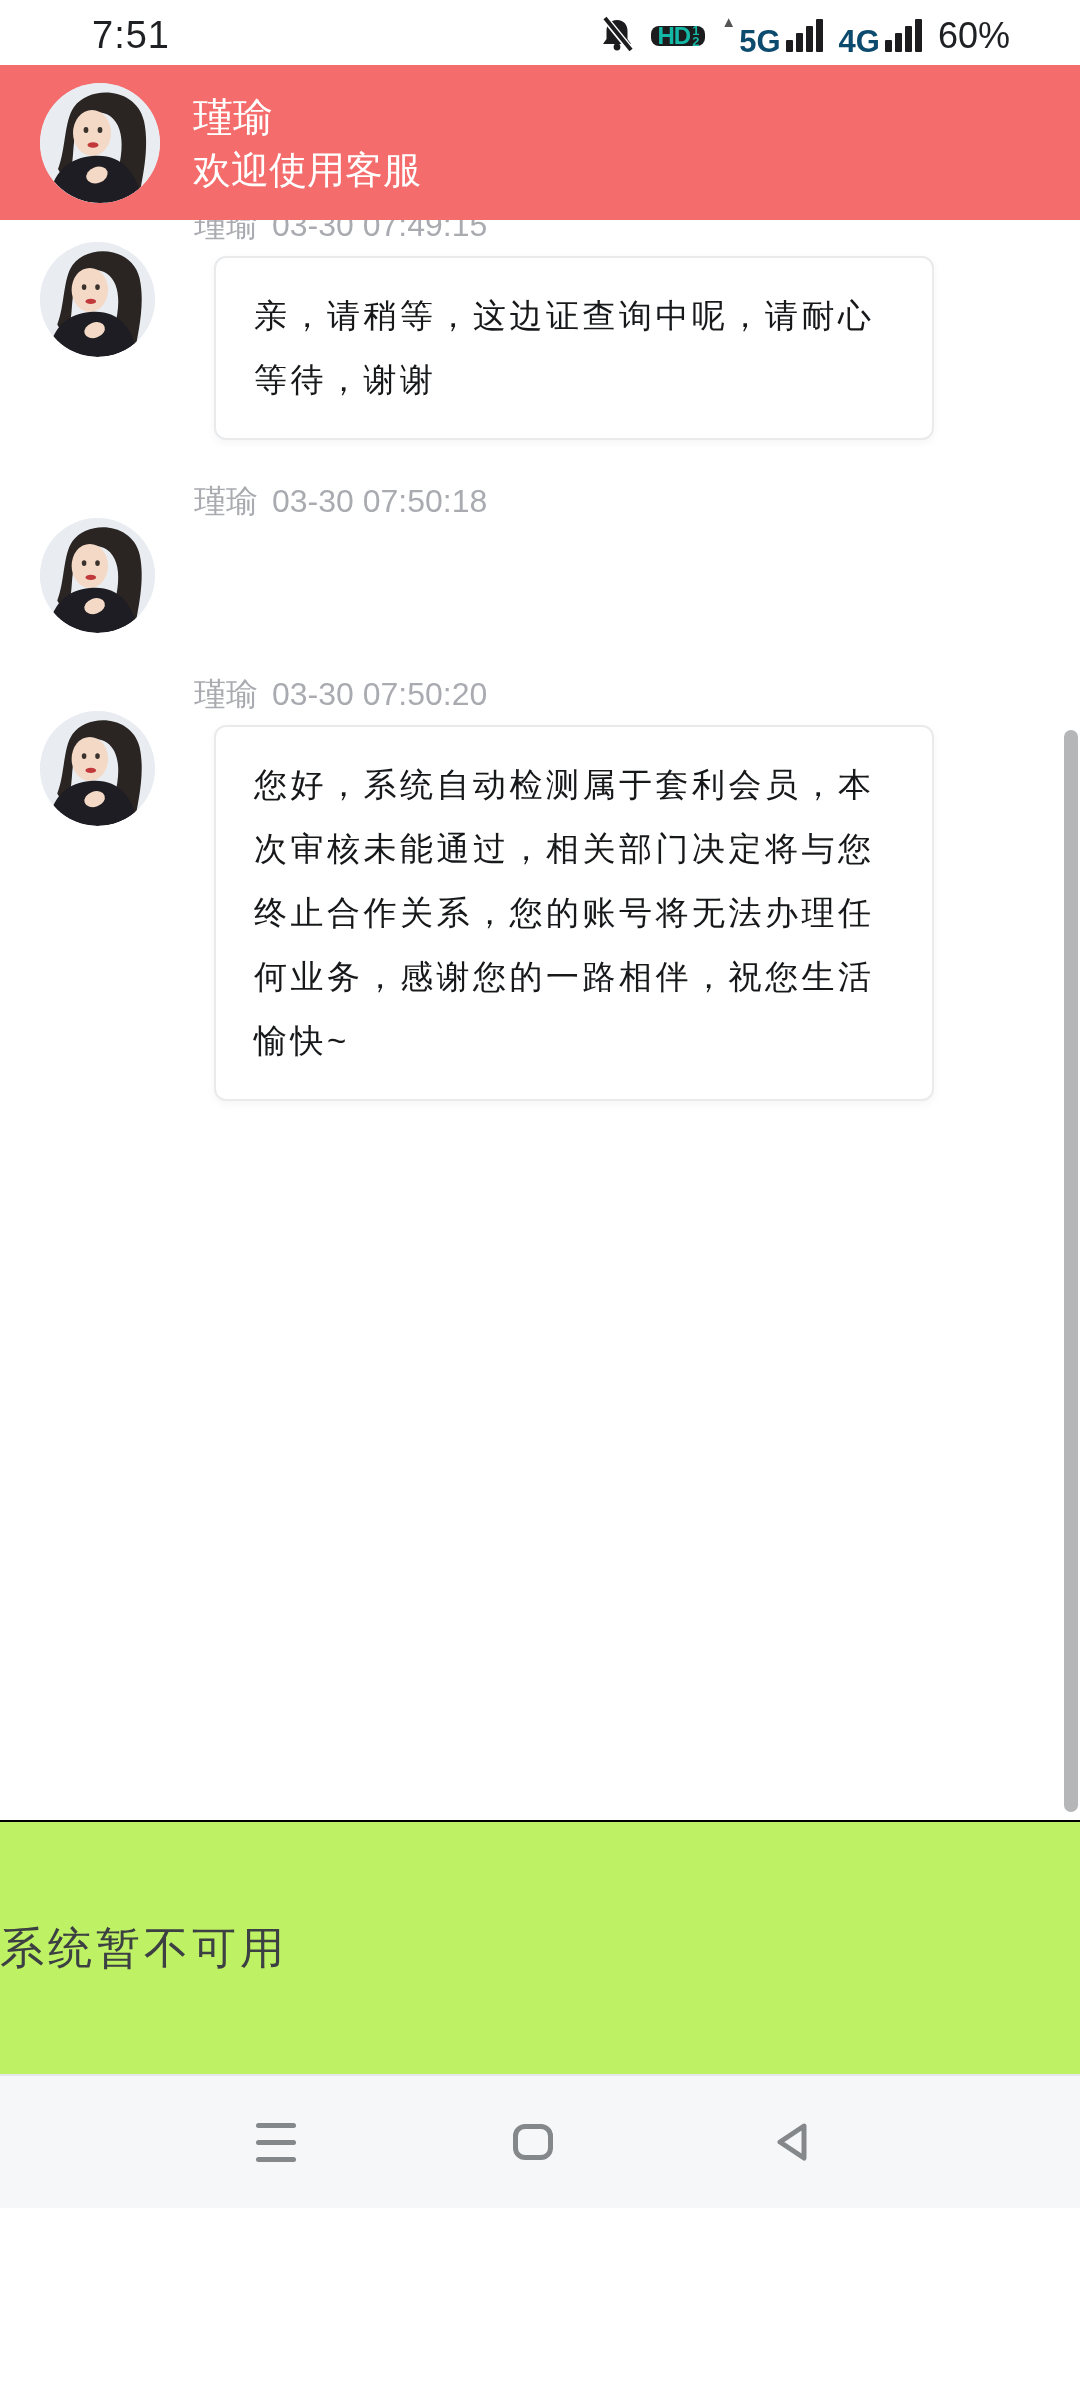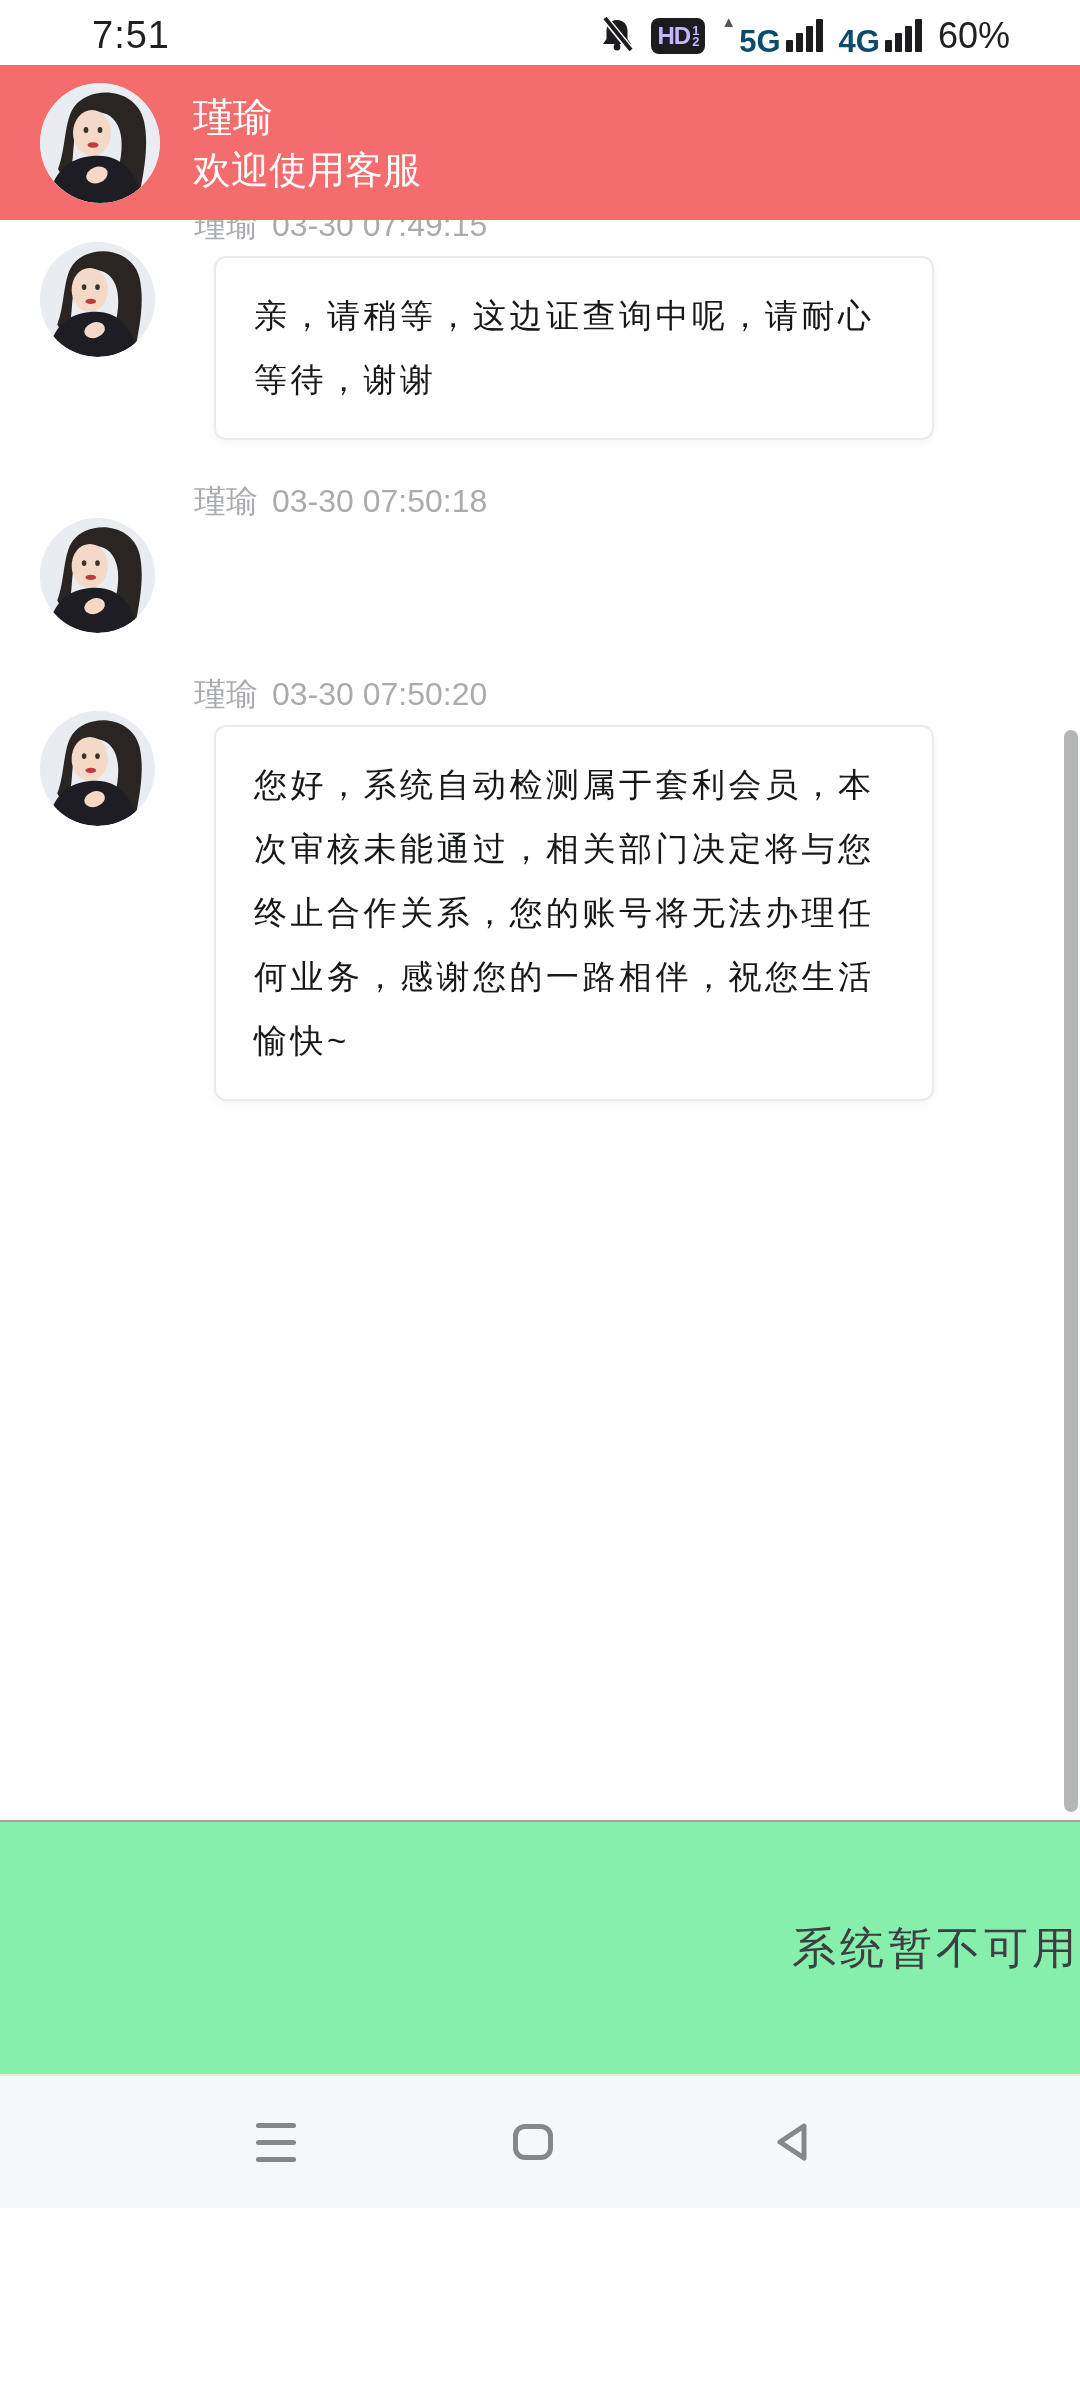--- a/index.html
+++ b/index.html
@@ -4,21 +4,21 @@
 <style>
   html,body{margin:0;padding:0;background:#ffffff;}
   .screen{
     position:relative;width:1080px;height:2408px;background:#ffffff;overflow:hidden;
     font-family:"Liberation Sans","DejaVu Sans",sans-serif;color:#1b1c1e;
   }
   
   .status-bar{height:65px;display:flex;align-items:center;padding:6px 70px 0 64px;box-sizing:border-box;}
   .status-time{font-size:38px;color:#1f2023;letter-spacing:1px;margin-left:28px;}
   .status-right{margin-left:auto;display:flex;align-items:center;gap:16px;}
-  .hd-badge{background:#1c1c1e;color:#c4b5fd;border-radius:8px;height:36px;padding:0 6px;display:flex;align-items:center;font-weight:700;}
+  .hd-badge{background:#1c1c1e;color:#14b8a6;border-radius:8px;height:20px;padding:0 6px;display:flex;align-items:center;font-weight:700;}
   .hd-badge .hd-txt{font-size:24px;letter-spacing:-1px;}
   .hd-frac{display:flex;flex-direction:column;line-height:11px;font-size:13px;margin-left:2px;}
   .net-group{display:flex;align-items:flex-end;gap:3px;}
   .net-label{font-size:31px;font-weight:700;color:#0c4a6e;line-height:20px;margin-right:2px;}
   .net-arrow{font-size:15px;color:#555;align-self:flex-start;margin-top:-6px;}
   .bars{display:flex;align-items:flex-end;gap:3px;}
   .bar{width:7px;background:#1c1c1e;border-radius:1px;}
   .battery-text{font-size:36px;color:#1f2023;}
   
   .toolbar{height:200px;display:flex;align-items:center;box-sizing:border-box;padding:28px 36px 0 26px;background:#fff;}
@@ -43,21 +43,21 @@
   .msg{margin-top:44px;}
   .msg.first{margin-top:-12px;}
   .msg-ts{margin-left:194px;font-size:32px;line-height:34px;color:#a9abb0;display:flex;gap:14px;}
   .msg-row{display:flex;align-items:flex-start;gap:20px;}
   .msg-row .avatar{width:115px;height:115px;margin-left:40px;}
   .bubble{margin-left:39px;margin-top:14px;width:640px;padding:26px 38px;border:2px solid #e9eaec;border-radius:12px;background:#fff;
     box-shadow:0 3px 10px rgba(0,0,0,0.045);
     font-size:33px;line-height:64px;letter-spacing:3.5px;color:#17181a;white-space:pre-line;}
   .scroll-thumb{position:absolute;top:510px;right:2px;width:14px;height:1082px;border-radius:7px;background:#b5b6b8;}
   
-  .footer{height:254px;border-top:2px solid #a3a3a3;box-sizing:border-box;display:flex;align-items:center;justify-content:flex-end;background:#86efac;}
+  .footer{height:254px;border-top:2px solid #000000;box-sizing:border-box;display:flex;align-items:center;justify-content:flex-start;background:#bef264;}
   .footer-text{font-size:44px;color:#3d4043;letter-spacing:4px;}
   
   .navbar{height:134px;background:#f6f7f9;border-top:2px solid #e5e8ea;box-sizing:border-box;display:flex;align-items:center;padding-left:236px;gap:177px;}
   .nav-btn{width:80px;height:80px;display:flex;align-items:center;justify-content:center;}
   .hamburger{display:flex;flex-direction:column;gap:12px;}
   .hamburger i{display:block;width:40px;height:5px;border-radius:3px;background:#85888b;}
   .recents{width:40px;height:36px;border:5px solid #85888b;border-radius:12px;box-sizing:border-box;}
   .hidden-defs{position:absolute;width:0;height:0;overflow:hidden;}
 </style>
 </head>

